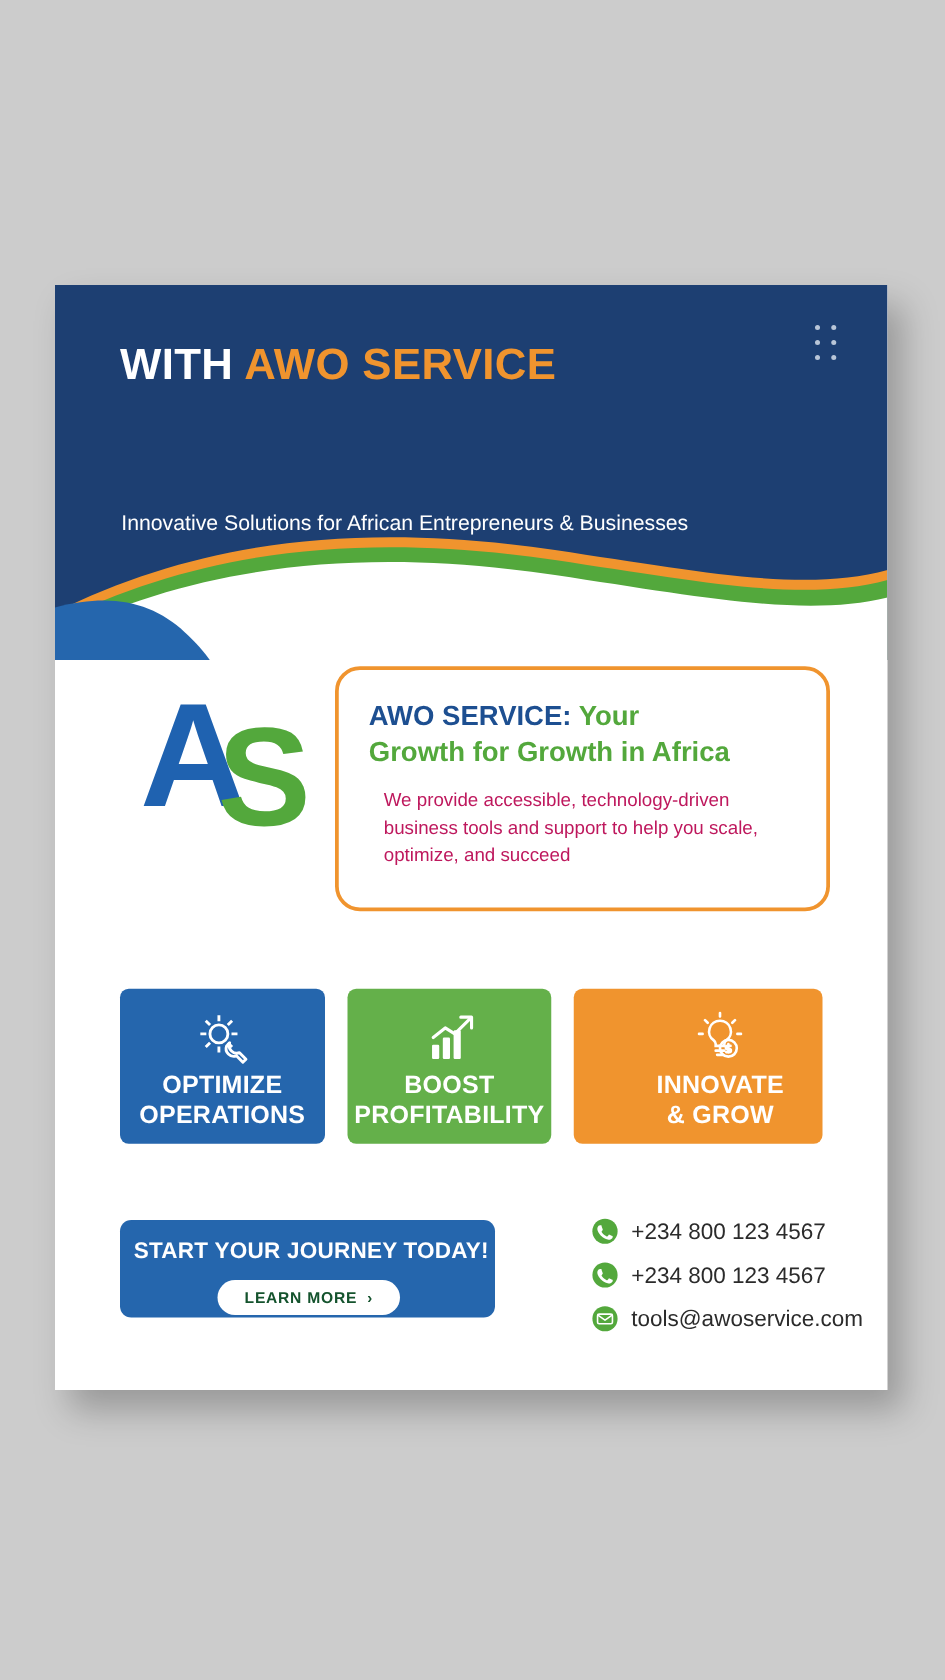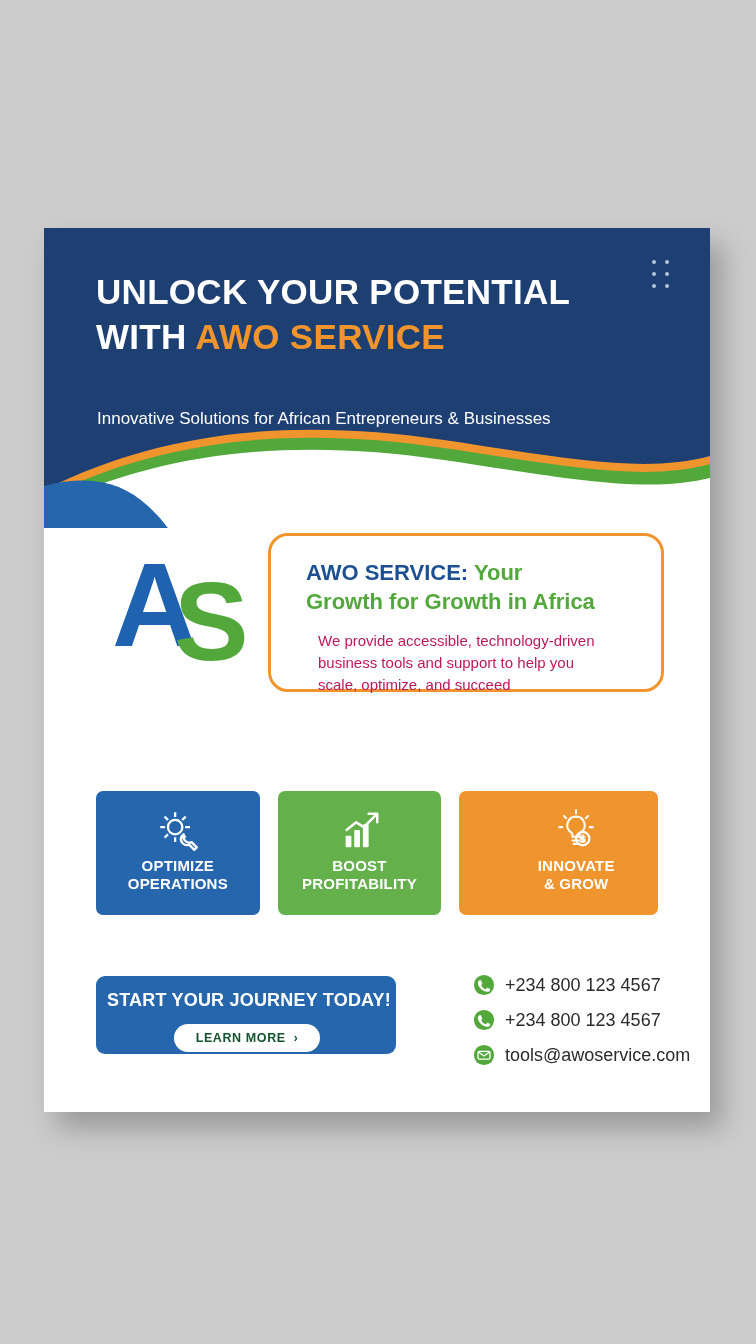--- a/index.html
+++ b/index.html
@@ -112,26 +112,26 @@
     font-weight: bold;
     color: #53a83c;
     font-family: "Liberation Sans", sans-serif;
   }
   
   .info-card {
     position: absolute;
     left: 224px;
     top: 305px;
     width: 396px;
-    height: 159px;
+    height: 196px;
     border: 3px solid #f0942e;
     border-radius: 20px;
     box-sizing: border-box;
     background: #ffffff;
-    padding: 22px 35px;
+    padding: 22px 24px;
   }
   .info-title {
     font-size: 22px;
     font-weight: bold;
     line-height: 1.32;
     margin: 0 0 14px 0;
   }
   .info-title .t-blue { color: #1d4f91; }
   .info-title .t-green { color: #53a83c; }
   .info-body {
@@ -162,21 +162,21 @@
     justify-content: flex-start;
     padding-top: 16px;
     box-sizing: border-box;
   }
   .tile .tile-icon {
     width: 46px;
     height: 46px;
     margin-bottom: 4px;
   }
   .tile .tile-label {
-    font-size: 15px;
+    font-size: 20px;
     font-weight: bold;
     line-height: 1.18;
     text-transform: uppercase;
     letter-spacing: 0.2px;
   }
   
   .cta {
     position: absolute;
     left: 52px;
     top: 748px;
@@ -256,21 +256,20 @@
       <div class="wave-wrap">
         <svg width="666" height="160" viewBox="0 0 666 160" preserveAspectRatio="none">
           <path d="M0,112 C120,52 250,40 400,62 C520,80 600,96 666,78 L666,160 L0,160 Z" fill="#f0942e"></path>
           <path d="M0,120 C120,60 250,48 400,70 C520,88 600,104 666,86 L666,160 L0,160 Z" fill="#53a83c"></path>
           <path d="M0,130 C120,72 250,60 400,82 C520,100 600,116 666,100 L666,160 L0,160 Z" fill="#ffffff"></path>
           <path d="M0,108 C46,96 78,104 104,128 C118,141 126,152 130,160 L0,160 Z" fill="#2566ad"></path>
         </svg>
       </div>
 
       <div class="headline">
-        <div>UNLOCK YOUR POTENTIAL</div>
         <div><span>WITH </span><span class="accent">AWO SERVICE</span></div>
       </div>
 
       <div class="subhead">Innovative Solutions for African Entrepreneurs &amp; Businesses</div>
 
       <div class="dots-grid">
         <i></i>
           <i></i>
           <i></i>
           <i></i>

